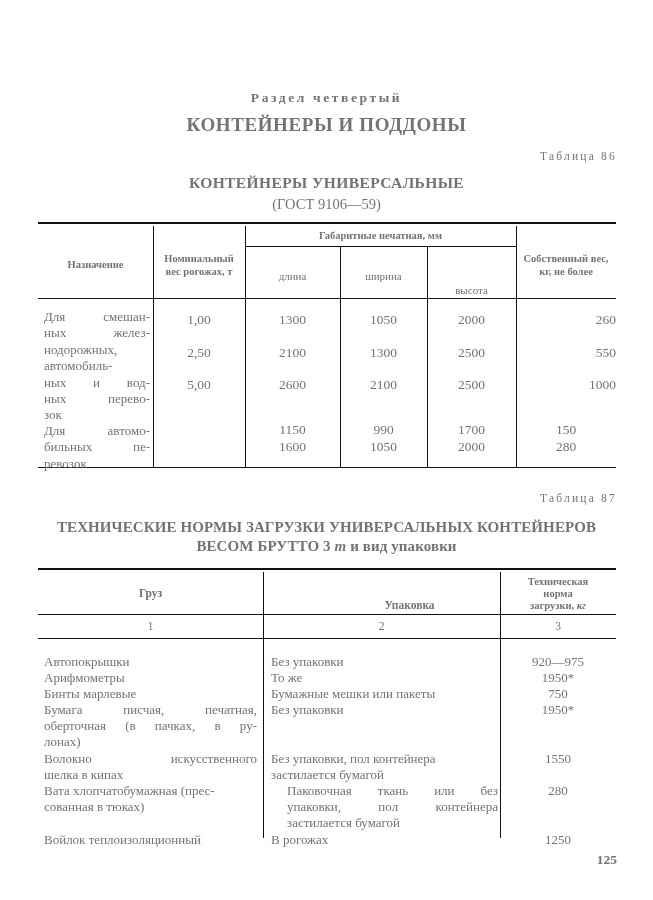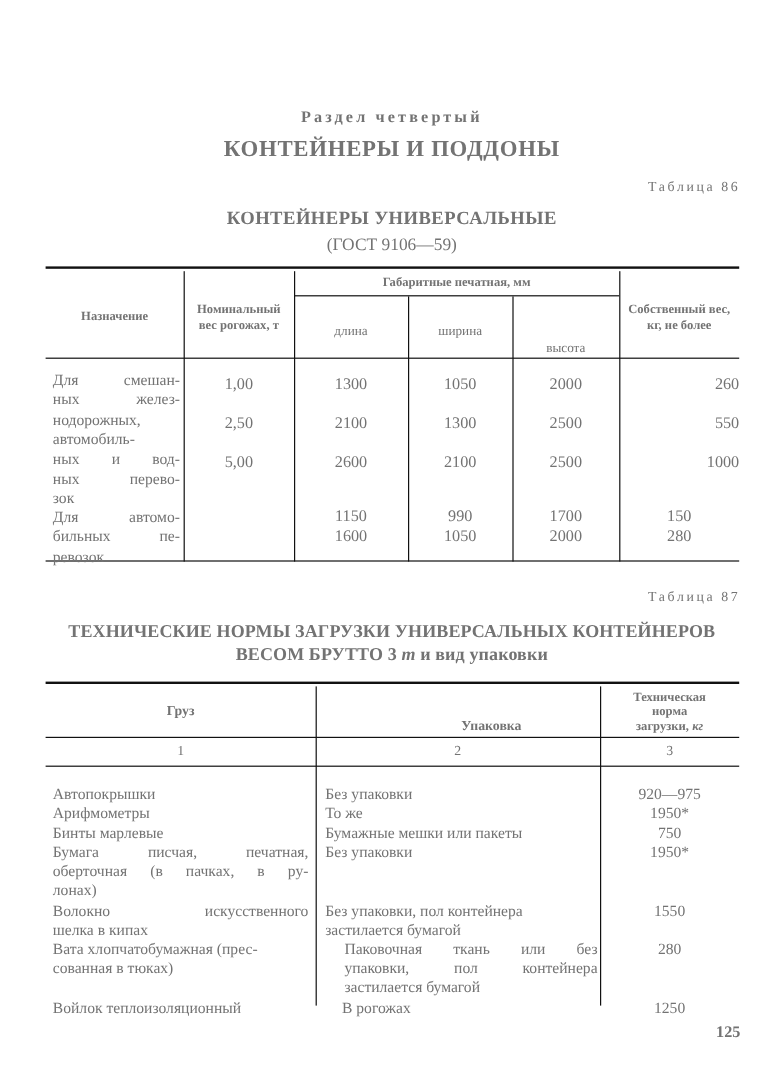--- a/index.html
+++ b/index.html
@@ -329,21 +329,21 @@
       <div class="cell pack" style="left:225px; width:235px; top:213px; padding-left:24px;">
         <div class="jfy">Паковочная ткань или без</div>
         <div class="indent2 jfy">упаковки, пол контейнера</div>
         <div class="indent2">застилается бумагой</div>
       </div>
       <div class="cell norm" style="left:462px; width:116px; top:213px;">280</div>
 
       <div class="cell cargo" style="left:0; width:223px; top:262px; padding-left:6px;">
         <div>Войлок теплоизоляционный</div>
       </div>
-      <div class="cell pack" style="left:225px; width:237px; top:262px; padding-left:8px;margin-left:14px;">
+      <div class="cell pack" style="left:225px; width:237px; top:262px; padding-left:8px;">
         <div>В рогожах</div>
       </div>
       <div class="cell norm" style="left:462px; width:116px; top:262px;">1250</div>
 
     </div>
   </div>
 
   <div class="page-number">125</div>
 
 </div>

